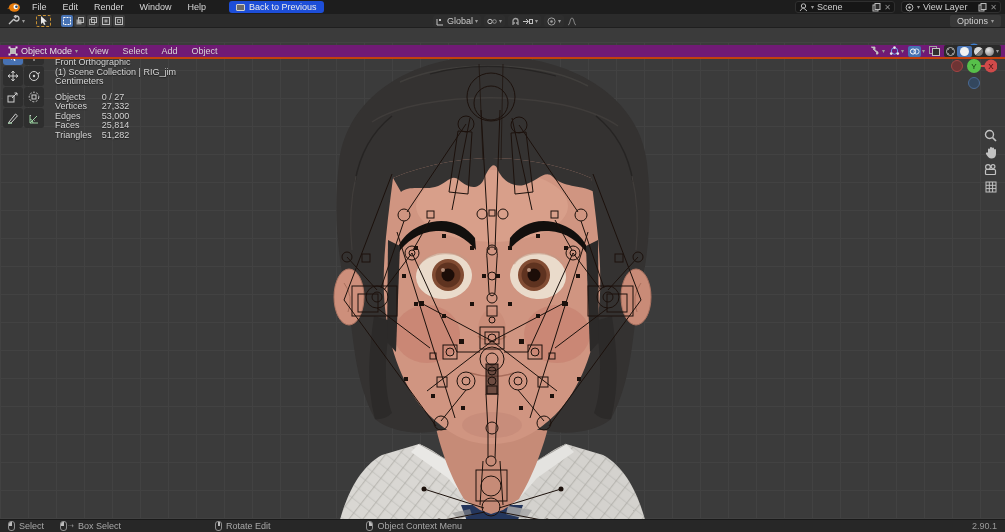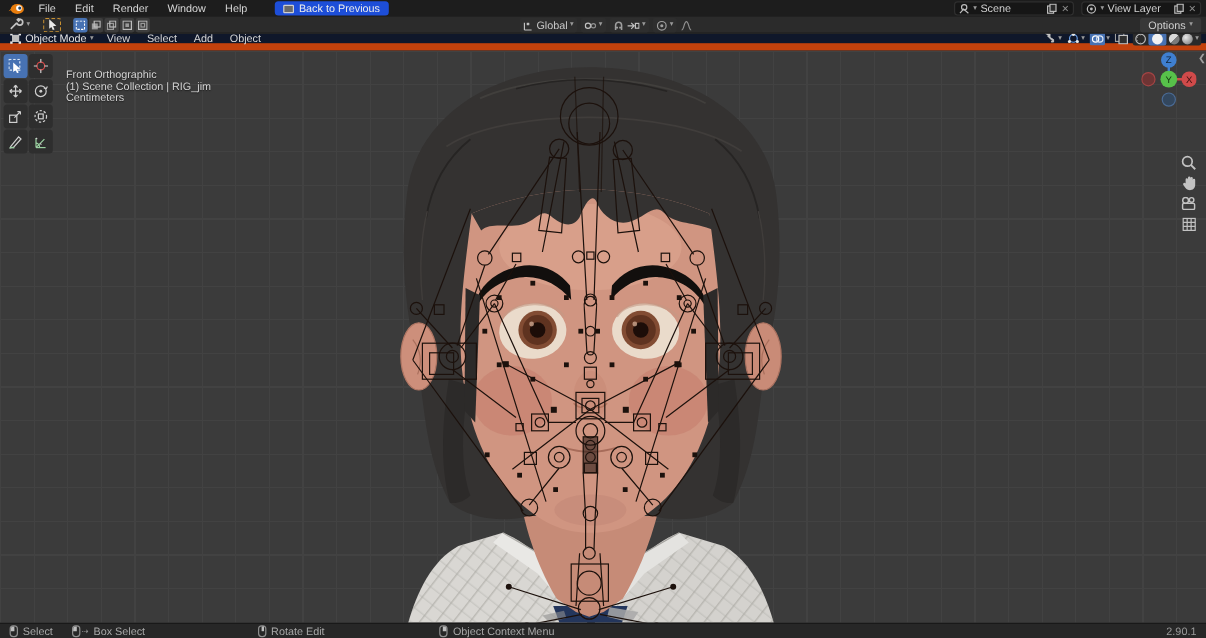--- a/index.html
+++ b/index.html
@@ -28,21 +28,21 @@
     display:flex; align-items:center; justify-content:center; margin-left:8px; background:#2e2e2e; }
   .mode-ics { display:flex; gap:1px; margin-left:10px; }
   .mode-ic { width:12px; height:12px; border-radius:2px; background:#3d3d3d;
     display:flex; align-items:center; justify-content:center; color:#b5b5b5; font-size:7px; }
   .mode-ic.active { background:#4772b3; color:#fff; }
   #center-tools { position:absolute; left:433px; top:0; height:14px; display:flex; align-items:center; gap:3px; }
   .ct-group { display:flex; align-items:center; gap:2px; background:#2e2e2e; border-radius:2px; padding:0 3px; height:12px; }
   .options-btn { margin-left:auto; background:#383838; border-radius:2px; height:12px;
     display:flex; align-items:center; gap:3px; padding:0 7px; color:#cfcfcf; }
   
-  #vp-header { top:28px; height:14px; background:#0f172a; z-index:28; padding:0 4px; border-bottom:6px solid #c2410c; }
+  #vp-header { top:45px; height:14px; background:#701a75; z-index:28; padding:0 4px; border-bottom:2px solid #c2410c; }
   .mode-dd { display:flex; align-items:center; gap:3px; padding:0 4px; color:#e2e2e2; }
   .hdr-right { margin-left:auto; display:flex; align-items:center; gap:4px; }
   .hicon { display:flex; align-items:center; gap:1px; color:#bdbdbd; }
   .shade-group { display:flex; align-items:center; gap:2px; background:#2a2a2a; border-radius:2px; padding:0 2px; height:12px; }
   .sphere { width:9px; height:9px; border-radius:50%; }
   .sph-wire { border:1px solid #b9b9b9; background:
     radial-gradient(circle at 50% 50%, transparent 55%, #b9b9b9 56%, transparent 60%); }
   .sph-solid-wrap { background:#4772b3; border-radius:2px; padding:1px 3px; }
   .sph-solid { background:#f1f1f1; }
   .sph-mat { background:linear-gradient(135deg,#d8d8d8 50%,#7a7a7a 50%); }
@@ -551,20 +551,44 @@
           <path d="M2,11 L2,3 M2,11 L10,11 M2,11 L9,4 M2,7 a4,4 0 0 1 3,4" fill="none" stroke="#9ad0a0"></path>
           <path d="M2,3 l1,1 M5.5,7.5 l1,1" stroke="#cfcfcf"></path>
         </svg>
     </div>
   </div>
 
   <div id="stats">
     <div>Front Orthographic</div>
     <div class="sub">(1) Scene Collection | RIG_jim</div>
     <div class="sub">Centimeters</div>
+    <table>
+      <tbody>
+          <tr>
+            <td class="lbl">Objects</td>
+            <td>0 / 27</td>
+          </tr>
+      <tr>
+            <td class="lbl">Vertices</td>
+            <td>27,332</td>
+          </tr>
+      <tr>
+            <td class="lbl">Edges</td>
+            <td>53,000</td>
+          </tr>
+      <tr>
+            <td class="lbl">Faces</td>
+            <td>25,814</td>
+          </tr>
+      <tr>
+            <td class="lbl">Triangles</td>
+            <td>51,282</td>
+          </tr>
+    </tbody>
+      </table>
   </div>
 
   <svg id="gizmo" viewBox="0 0 46 52">
     <line x1="23" y1="24" x2="23" y2="8" stroke="#3f7fd0" stroke-width="2"></line>
     <line x1="23" y1="24" x2="40" y2="24" stroke="#d04a4a" stroke-width="2"></line>
     <circle cx="23" cy="8" r="6.5" fill="#3f7fd0"></circle>
     <text x="23" y="10.8" font-size="8" fill="#0e2235" text-anchor="middle" font-family="Liberation Sans, sans-serif">Z</text>
     <circle cx="6" cy="24" r="5.5" fill="#6e3434" stroke="#a34444"></circle>
     <circle cx="40" cy="24" r="6.5" fill="#d04a4a"></circle>
     <text x="40" y="26.8" font-size="8" fill="#3a0e0e" text-anchor="middle" font-family="Liberation Sans, sans-serif">X</text>

